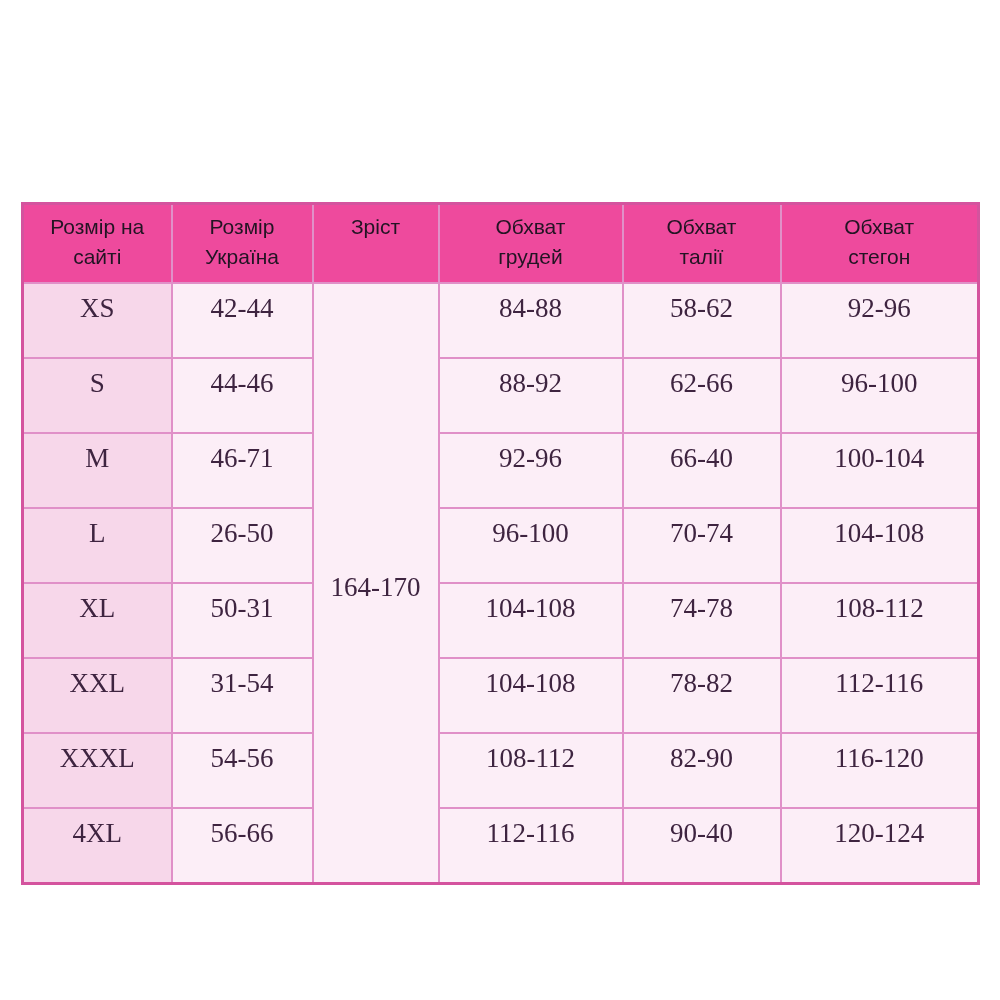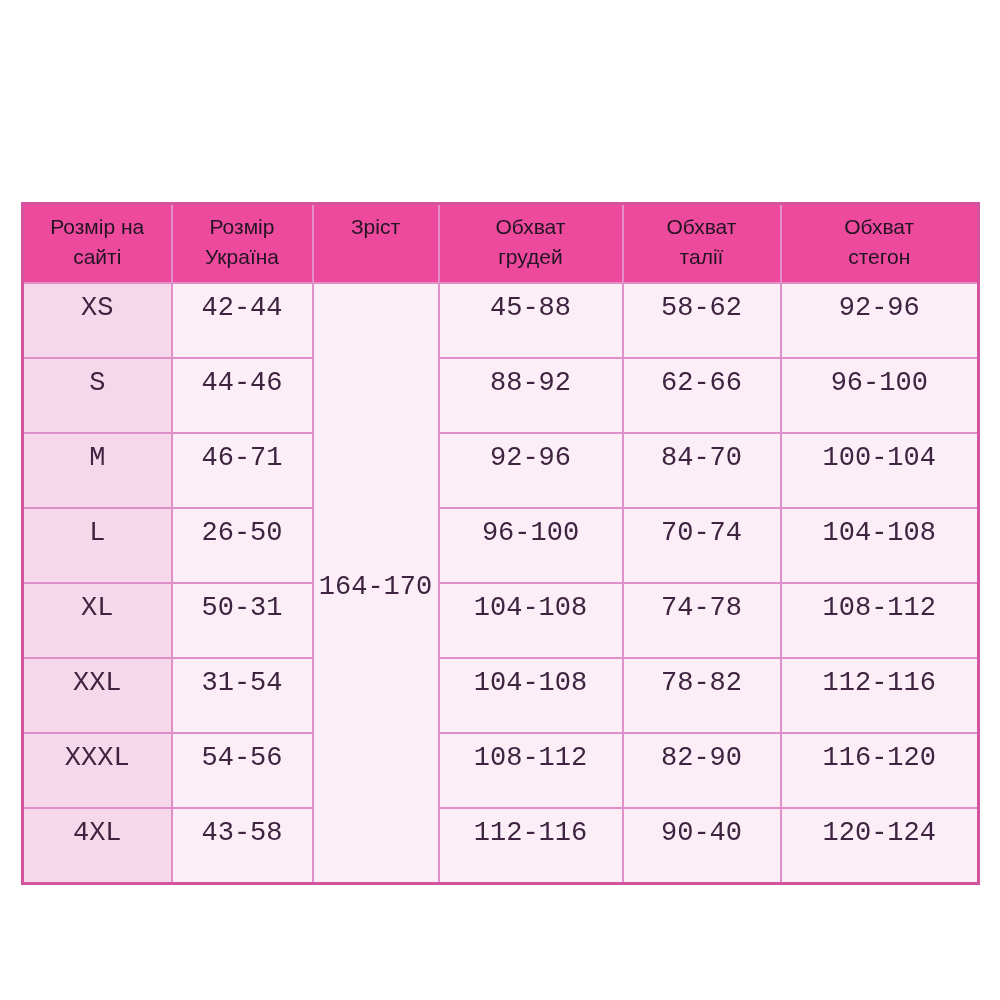--- a/index.html
+++ b/index.html
@@ -34,21 +34,21 @@
     font-weight: 400;
     line-height: 1.42;
     vertical-align: top;
     padding-top: 7px;
     white-space: pre-line;
     height: 69px;
   }
   table.size-chart tbody td {
     background: var(--cell-bg, #fceef7);
     color: var(--body-text, #3e2440);
-    font-family: Liberation Mono, monospace;
+    font-family: Liberation Serif, serif;
     font-size: 27px;
     line-height: 1.1;
     vertical-align: top;
     padding-top: 10px;
     height: 62px;
   }
   table.size-chart tbody td.row-label {
     background: var(--rowlabel-bg, #f7d7ea);
   }
   table.size-chart tbody td.height-cell {
@@ -81,36 +81,36 @@
 талії</th>
         <th>Обхват
 стегон</th>
       </tr>
     </thead>
     <tbody>
       <tr>
         <td class="row-label">XS</td>
         <td>42-44</td>
         <td class="height-cell" rowspan="8">164-170</td>
-        <td>45-88</td>
+        <td>84-88</td>
         <td>58-62</td>
         <td>92-96</td>
       </tr>
       <tr>
         <td class="row-label">S</td>
         <td>44-46</td>
         <td>88-92</td>
         <td>62-66</td>
         <td>96-100</td>
       </tr>
       <tr>
         <td class="row-label">M</td>
         <td>46-71</td>
         <td>92-96</td>
-        <td>84-70</td>
+        <td>66-40</td>
         <td>100-104</td>
       </tr>
       <tr>
         <td class="row-label">L</td>
         <td>26-50</td>
         <td>96-100</td>
         <td>70-74</td>
         <td>104-108</td>
       </tr>
       <tr>
@@ -129,20 +129,20 @@
       </tr>
       <tr>
         <td class="row-label">XXXL</td>
         <td>54-56</td>
         <td>108-112</td>
         <td>82-90</td>
         <td>116-120</td>
       </tr>
       <tr>
         <td class="row-label">4XL</td>
-        <td>43-58</td>
+        <td>56-66</td>
         <td>112-116</td>
         <td>90-40</td>
         <td>120-124</td>
       </tr>
     </tbody>
   </table>
 </div>
 
 </body></html>

